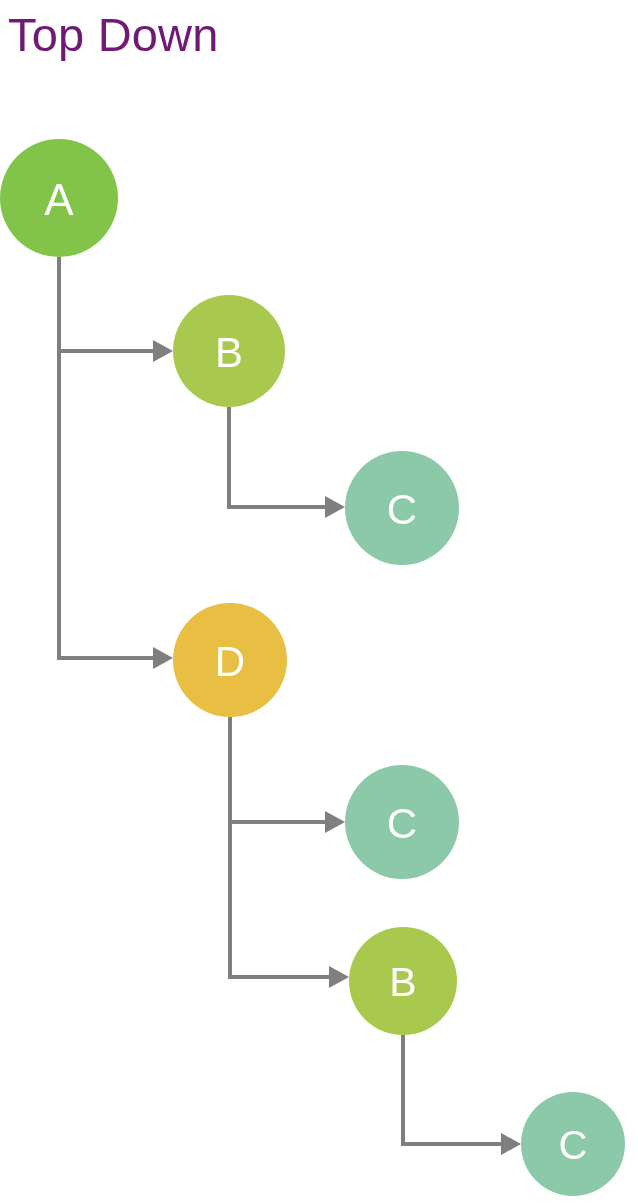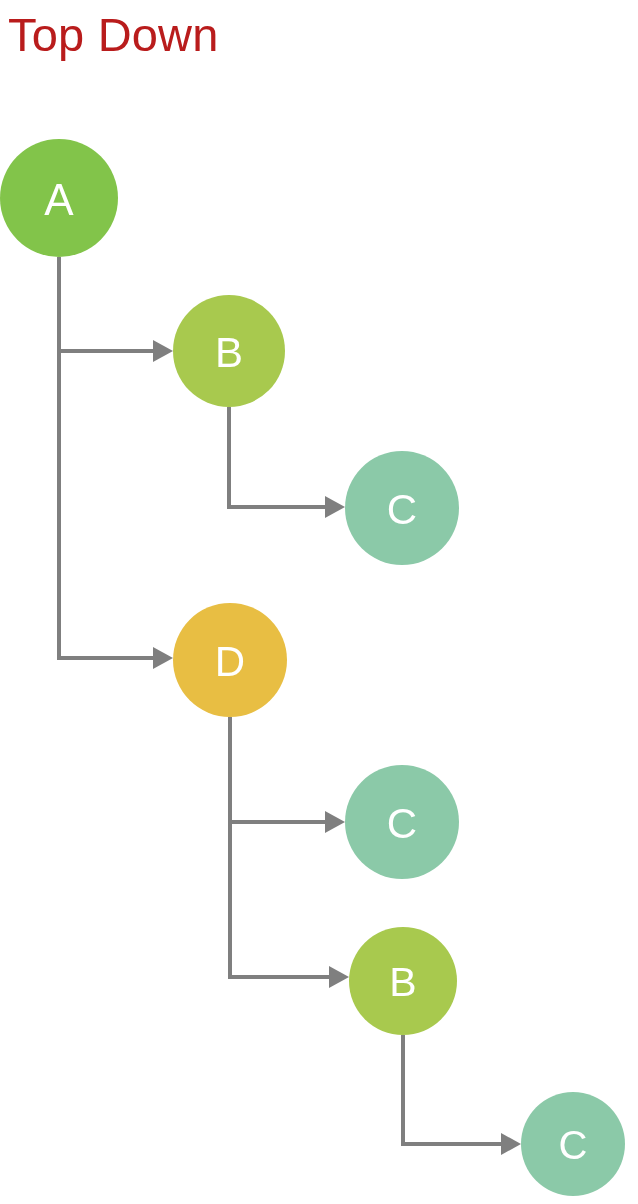--- a/index.html
+++ b/index.html
@@ -57,21 +57,21 @@
   }
   .arrow-head {
     stroke: none;
   }
 </style>
 </head>
 <body style="background: rgb(255, 255, 255);">
 
 <div id="diagram-root">
 
-  <div class="diagram-title" style="color: #b91c1c; text-align: right;">Top Down</div>
+  <div class="diagram-title" style="color: #701a75; text-align: right;">Top Down</div>
 
   <svg id="diagram-svg" viewBox="0 0 638 1204" xmlns="http://www.w3.org/2000/svg">
     <g id="edges-layer">
         <g>
           <path class="edge-line" d="M 59 257 L 59 351 L 153 351" stroke="#7f7f7f" stroke-width="4"></path>
           <polygon class="arrow-head" points="153,340 173,351 153,362" fill="#7f7f7f"></polygon>
         </g>
         <g>
           <path class="edge-line" d="M 59 257 L 59 658 L 153 658" stroke="#7f7f7f" stroke-width="4"></path>
           <polygon class="arrow-head" points="153,647 173,658 153,669" fill="#7f7f7f"></polygon>

